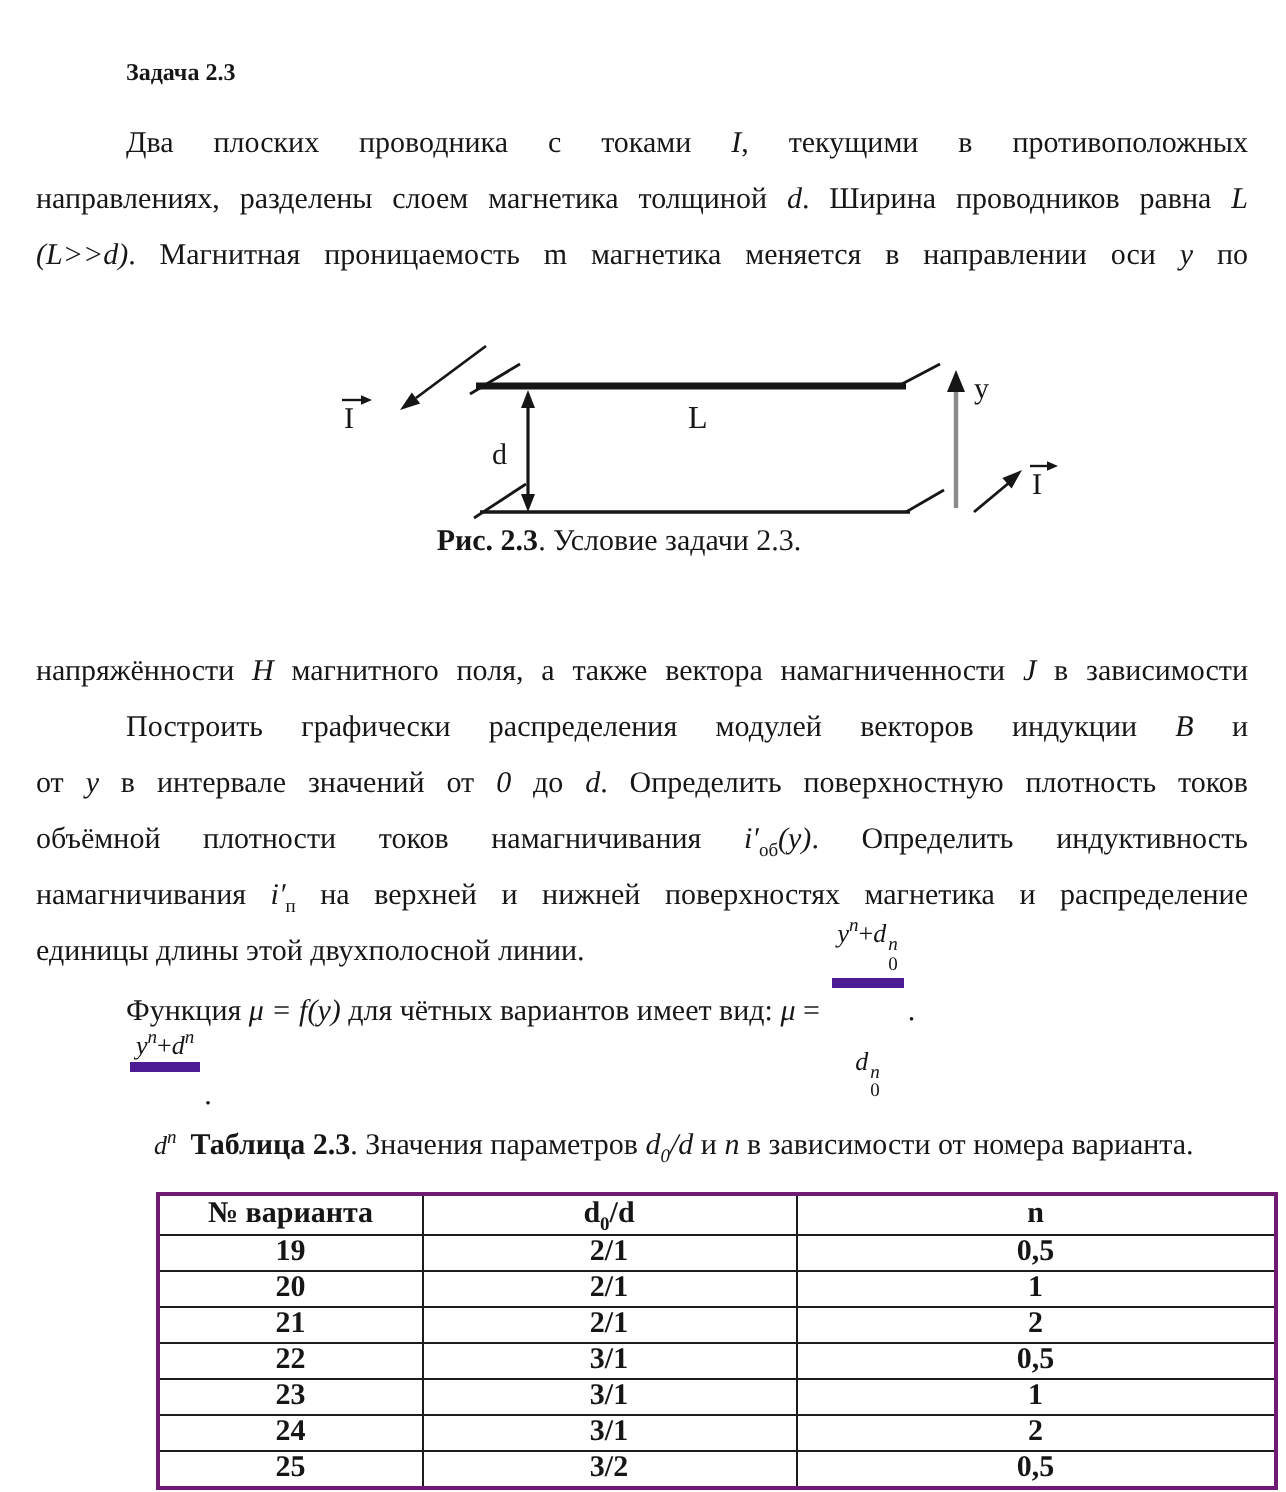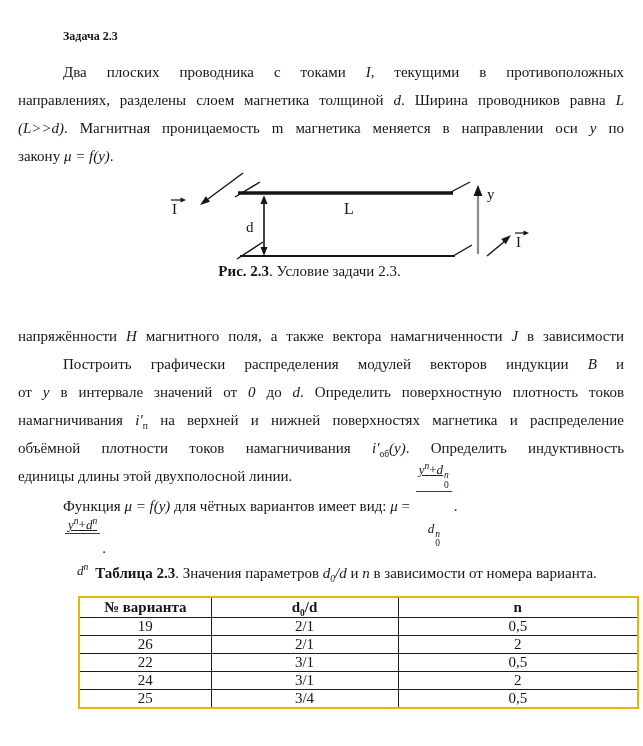--- a/index.html
+++ b/index.html
@@ -20,50 +20,49 @@
   .seg-sup{font-size:9.5px;vertical-align:super;line-height:0;}
   .seg-stack{display:inline-flex;flex-direction:column;vertical-align:-4px;line-height:1;font-size:9.5px;margin-left:1px;}
   .ss-sup{display:block;font-style:italic;}
   .ss-sub{display:block;font-style:normal;}
   .figwrap{position:absolute;top:168px;left:0;width:643px;height:96px;}
   .fig-caption{position:absolute;top:263px;left:0;width:619px;text-align:center;font-size:15px;}
   .formula{position:absolute;left:63px;height:42px;display:flex;align-items:center;font-size:15px;white-space:pre;}
   .formula-even{top:485px;}
   .formula-odd{top:527px;}
   .frac{display:inline-block;text-align:center;line-height:1.1;margin:0 2px;font-size:13px;}
-  .frac .num{display:block;border-bottom:1px solid #4c1d95;padding:0 3px 1px;text-decoration:underline;}
+  .frac .num{display:block;border-bottom:5px solid #4c1d95;padding:0 3px 1px;}
   .frac .den{display:block;padding-top:1px;}
   .tbl-caption{position:absolute;top:565px;left:63px;width:566px;font-size:15px;text-align:center;}
   table.variants{
     position:absolute;top:596px;left:78px;border-collapse:collapse;
     width:559px;table-layout:fixed;font-size:15px;
-    border:2px solid #eab308;
+    border:2px solid #701a75;
   }
   table.variants th,table.variants td{
     border:1.5px solid #1d1d1d;text-align:center;vertical-align:middle;padding:0;
   }
   table.variants th{height:19px;font-size:15px;}
-  table.variants td{height:17px;font-weight:normal;}
+  table.variants td{height:17px;font-weight:bold;}
   .col-variant{width:132px;}
   .col-dd{width:187px;}
   .col-n{width:240px;}
   svg text{font-family:"Liberation Serif","DejaVu Serif",serif;fill:#161616;}
 </style>
 </head>
 <body>
 
 <div class="page">
 
   <div class="title">Задача 2.3</div>
 
   <div class="para para1">
       <div class="tline tline-indent"><span>Два плоских проводника с токами </span><span class="seg-i">I</span><span>, текущими в противоположных</span></div>
       <div class="tline"><span>направлениях, разделены слоем магнетика толщиной </span><span class="seg-i">d</span><span>. Ширина проводников равна </span><span class="seg-i">L</span></div>
       <div class="tline"><span class="seg-i">(L&gt;&gt;d)</span><span>. Магнитная проницаемость m магнетика меняется в направлении оси </span><span class="seg-i">y</span><span> по</span></div>
-      <div class="tline tline-last"><span>закону </span><span class="seg-i">μ = f(y)</span><span>.</span></div>
     </div>
 
   <div class="figwrap">
     <svg width="643" height="96" viewBox="0 0 643 96">
 
       <line x1="238" y1="25" x2="453" y2="25" stroke="#161616" stroke-width="3.6"></line>
       <line x1="235" y1="29" x2="260" y2="14" stroke="#161616" stroke-width="1.4"></line>
       <line x1="451" y1="24" x2="470" y2="14" stroke="#161616" stroke-width="1.4"></line>
 
       <line x1="243" y1="5" x2="208" y2="31" stroke="#161616" stroke-width="1.4"></line>
@@ -95,22 +94,22 @@
       <polygon points="529,65 523.5,62.6 523.5,67.4" fill="#161616"></polygon>
     </svg>
   </div>
 
   <div class="fig-caption"><span class="seg-b">Рис. 2.3</span><span>. Условие задачи 2.3.</span></div>
 
   <div class="para para2">
       <div class="tline"><span>напряжённости </span><span class="seg-i">H</span><span> магнитного поля, а также вектора намагниченности </span><span class="seg-i">J</span><span> в зависимости</span></div>
       <div class="tline tline-indent"><span>Построить графически распределения модулей векторов индукции </span><span class="seg-i">B</span><span> и</span></div>
       <div class="tline"><span>от </span><span class="seg-i">y</span><span> в интервале значений от </span><span class="seg-i">0</span><span> до </span><span class="seg-i">d</span><span>. Определить поверхностную плотность токов</span></div>
+      <div class="tline"><span>объёмной плотности токов намагничивания </span><span class="seg-i">i′</span><span class="seg-sub">об</span><span class="seg-i">(y)</span><span>. Определить индуктивность</span></div>
       <div class="tline"><span>намагничивания </span><span class="seg-i">i′</span><span class="seg-sub">п</span><span> на верхней и нижней поверхностях магнетика и распределение</span></div>
-      <div class="tline"><span>объёмной плотности токов намагничивания </span><span class="seg-i">i′</span><span class="seg-sub">об</span><span class="seg-i">(y)</span><span>. Определить индуктивность</span></div>
       <div class="tline tline-last"><span>единицы длины этой двухполосной линии.</span></div>
     </div>
 
   <div class="formula formula-even">
     <span><span>Функция </span><span class="seg-i">μ = f(y)</span><span> для чётных вариантов имеет вид: </span><span class="seg-i">μ</span><span> = </span></span>
     <span class="frac">
       <span class="num"><span class="seg-i">y</span><span class="seg-sup seg-i">n</span><span>+</span><span class="seg-i">d</span><span class="seg-stack"><span class="ss-sup">n</span><span class="ss-sub">0</span></span></span>
       <span class="den"><span class="seg-i">d</span><span class="seg-stack"><span class="ss-sup">n</span><span class="ss-sub">0</span></span></span>
     </span>
     <span><span>.</span></span>
@@ -139,35 +138,45 @@
           <th><span class="seg-b">n</span></th>
         </tr>
     </thead>
     <tbody>
         <tr>
           <td>19</td>
           <td>2/1</td>
           <td>0,5</td>
         </tr>
         <tr>
-          <td>26</td>
+          <td>20</td>
+          <td>2/1</td>
+          <td>1</td>
+        </tr>
+        <tr>
+          <td>21</td>
           <td>2/1</td>
           <td>2</td>
         </tr>
         <tr>
           <td>22</td>
           <td>3/1</td>
           <td>0,5</td>
         </tr>
         <tr>
+          <td>23</td>
+          <td>3/1</td>
+          <td>1</td>
+        </tr>
+        <tr>
           <td>24</td>
           <td>3/1</td>
           <td>2</td>
         </tr>
         <tr>
           <td>25</td>
-          <td>3/4</td>
+          <td>3/2</td>
           <td>0,5</td>
         </tr>
       </tbody>
   </table>
 
 </div>
 
 </body></html>

